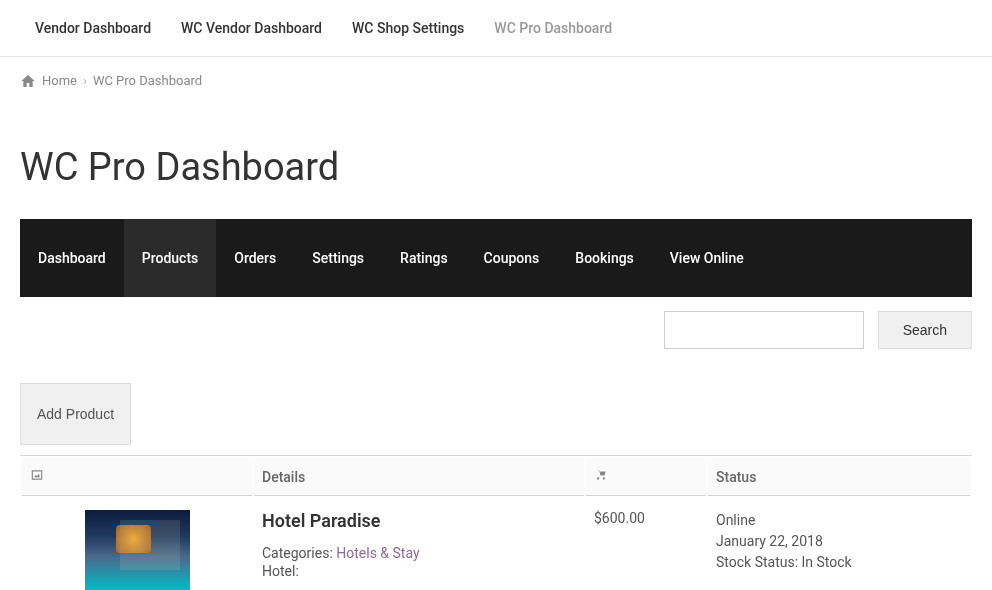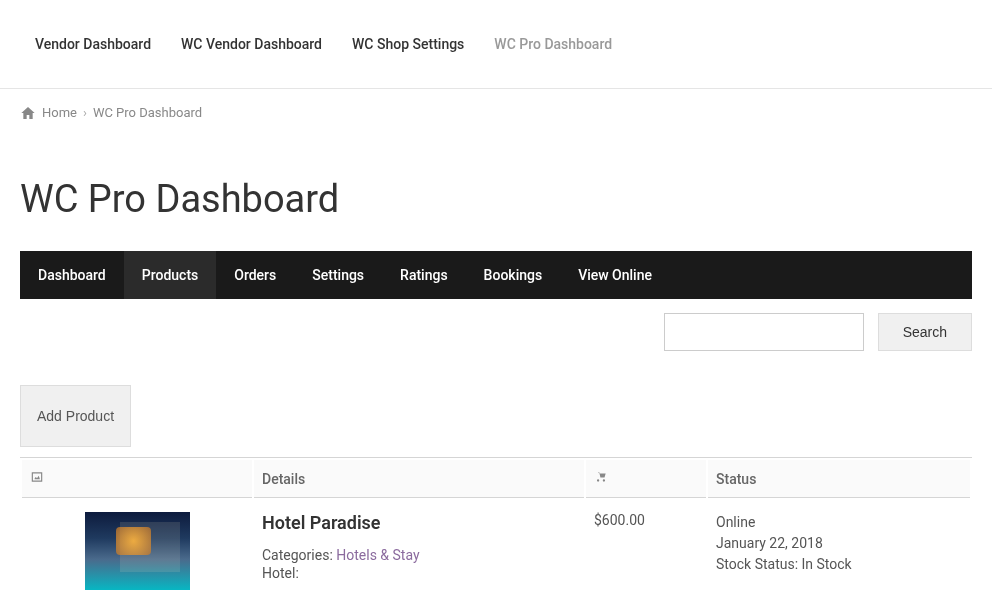--- a/index.html
+++ b/index.html
@@ -1,31 +1,31 @@
 <!DOCTYPE html>
 <html><head>
   <meta charset="utf-8">
   <style>
     * { margin: 0; padding: 0; box-sizing: border-box; }
     body { font-family: -apple-system, BlinkMacSystemFont, "Segoe UI", Roboto, sans-serif; color: #333; background: #fff; }
     
-    .top-nav { border-bottom: 1px solid #e5e5e5; padding: 16px 20px; }
+    .top-nav { border-bottom: 1px solid #e5e5e5; padding: 0 20px; }
     .top-nav ul { list-style: none; display: flex; }
     .top-nav li { padding: 20px 15px; font-size: 14px; font-weight: 500; color: #333; cursor: pointer; }
     .top-nav li.current { color: #999; }
     
     .breadcrumb { padding: 16px 20px; font-size: 13px; color: #888; display: flex; gap: 6px; }
     .breadcrumb a { color: #888; text-decoration: none; }
     .breadcrumb .sep { color: #aaa; }
     
     .page-title { font-size: 38px; font-weight: 400; color: #333; padding: 40px 20px 30px 20px; }
     
     .tab-nav { background: #1a1a1a; margin: 0 20px; }
     .tab-nav ul { list-style: none; display: flex; }
-    .tab-nav li { padding: 16px 18px; color: #fff; font-size: 14px; font-weight: 500; cursor: pointer; text-align: center; }
+    .tab-nav li { padding: 31px 18px; color: #fff; font-size: 14px; font-weight: 500; cursor: pointer; text-align: center; }
     .tab-nav li.active { background: #2b2b2b; }
     
     .search-row { display: flex; justify-content: flex-end; padding: 14px 20px; gap: 8px; }
     .search-input { width: 200px; height: 38px; border: 1px solid #ccc; padding: 0 10px; font-size: 14px; }
     .search-btn { background: #f0f0f0; border: 1px solid #ddd; height: 38px; padding: 0 24px; font-size: 14px; color: #333; cursor: pointer; margin-left: 6px; }
     
     .add-product-btn { display: inline-block; background: #f0f0f0; border: 1px solid #ddd; padding: 22px 16px; font-size: 14px; color: #555; cursor: pointer; margin: 20px 20px 10px 20px; }
     
     .products-table { width: calc(100% - 40px); margin: 0 20px; border-top: 1px solid #d5d5d5; border-bottom: 1px solid #d5d5d5; }
     .products-table thead tr { }
@@ -75,20 +75,21 @@
 
 <h1 class="page-title">WC Pro Dashboard</h1>
 
 <nav class="tab-nav">
   <ul>
     <li>Dashboard</li>
     <li class="active">Products</li>
     <li>Orders</li>
     <li>Settings</li>
     <li>Ratings</li>
+    <li>Coupons</li>
     <li>Bookings</li>
     <li>View Online</li>
   </ul>
 </nav>
 
 <div class="search-row">
   <input type="text" class="search-input" value="" style="">
   <button class="search-btn">Search</button>
 </div>
 

